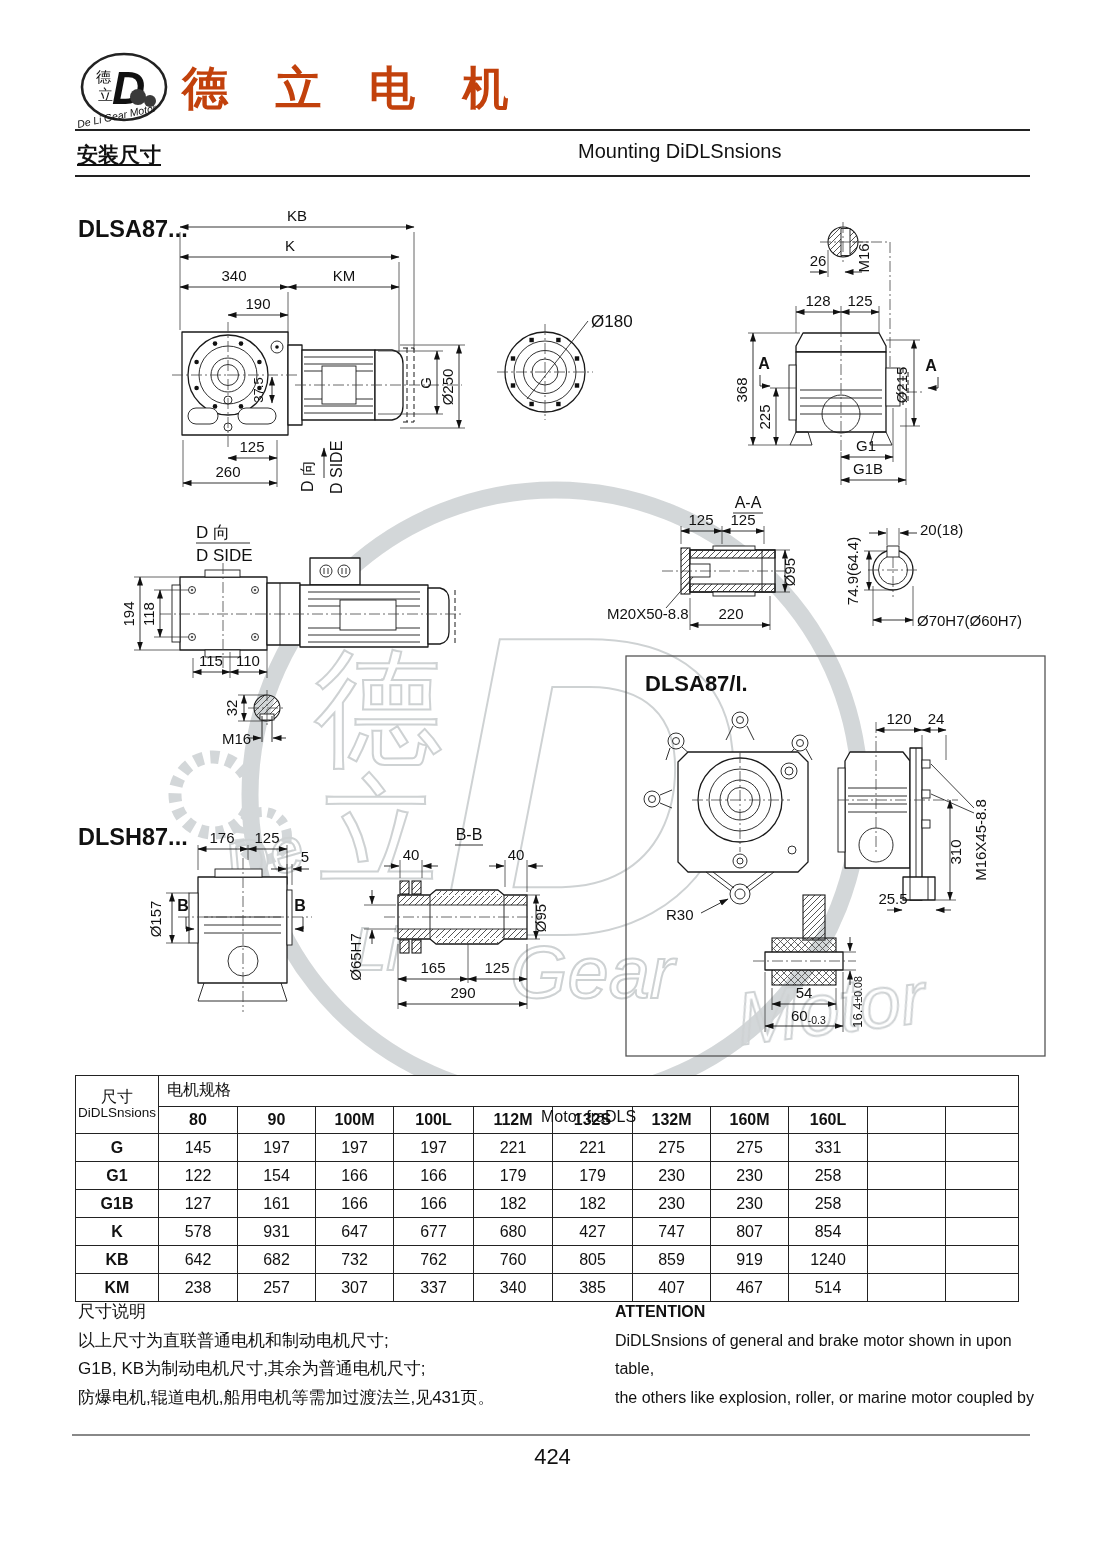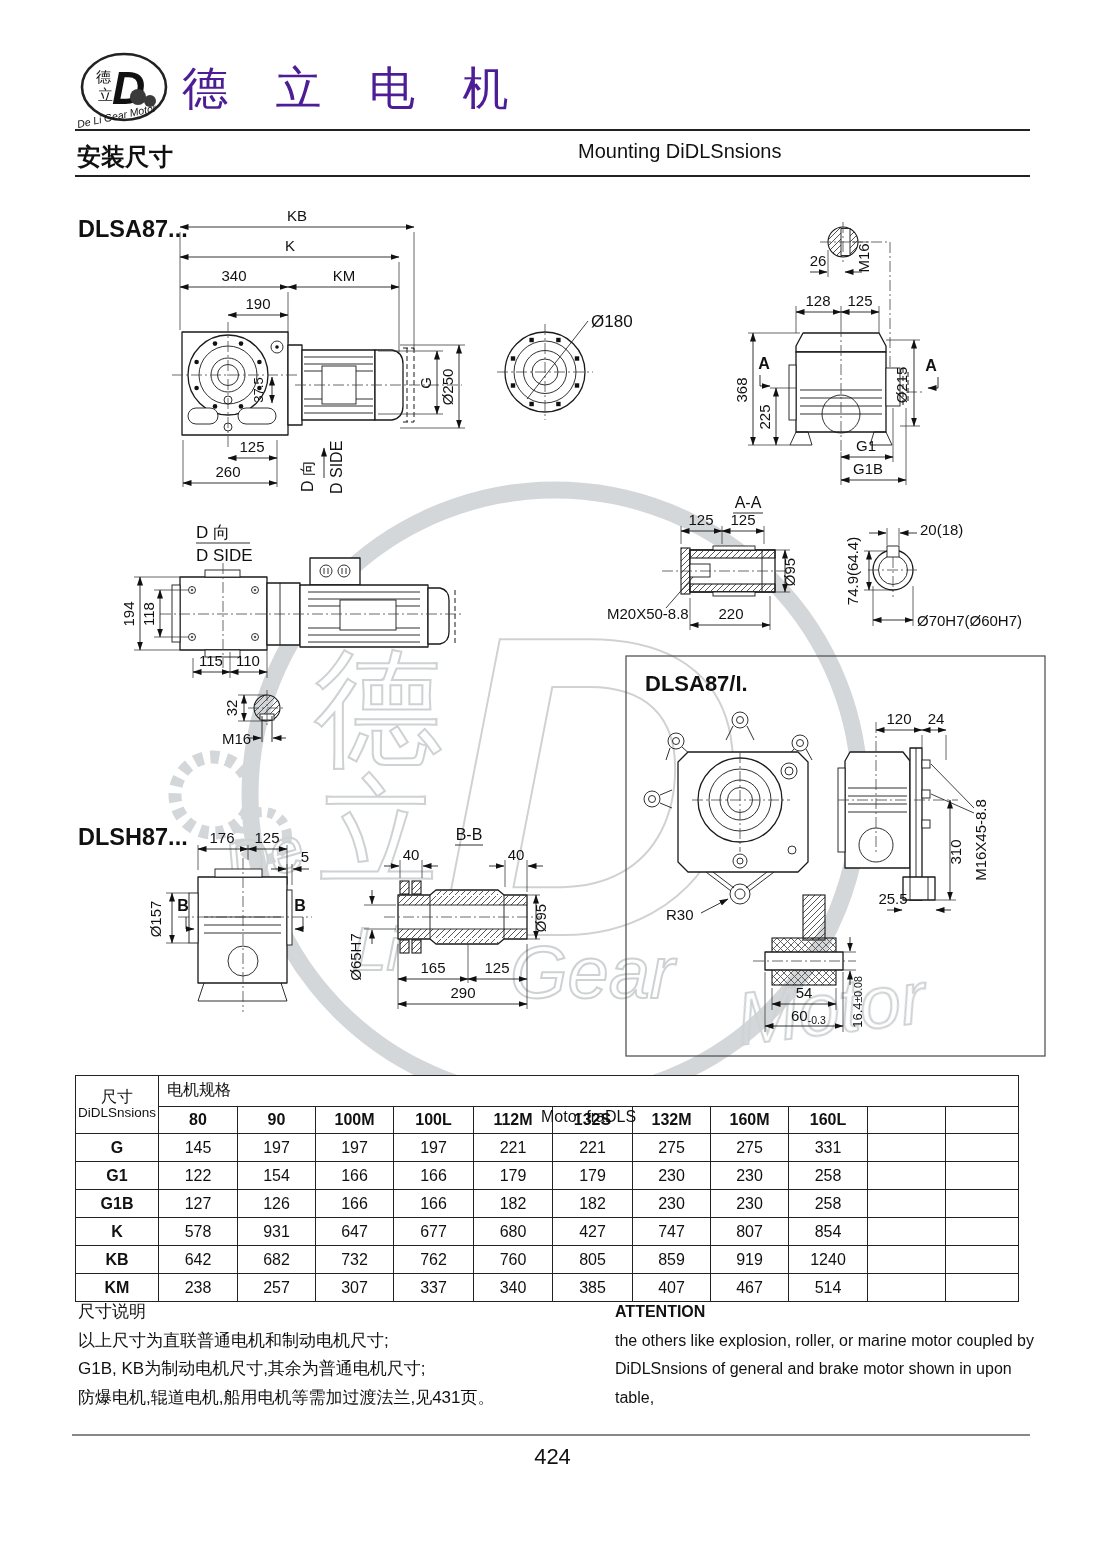--- a/index.html
+++ b/index.html
@@ -2,24 +2,24 @@
 <html><head>
 <meta charset="utf-8">
 <style>
   html,body{margin:0;padding:0;background:#e8e8e8;}
   .page{position:relative;width:1100px;height:1555px;background:#fff;margin:0 auto;overflow:hidden;
         font-family:"Liberation Sans",sans-serif;color:#111;}
   .layer{position:absolute;left:0;top:0;pointer-events:none;}
   
   .logo{position:absolute;left:72px;top:48px;}
   .brand{position:absolute;left:182px;top:58px;font-family:"Liberation Serif",serif;
-         font-weight:normal;font-size:46px;letter-spacing:18px;color:#4c1d95;}
+         font-weight:bold;font-size:46px;letter-spacing:18px;color:#c2410c;}
   .rule1{position:absolute;left:75px;top:129px;width:955px;height:2.4px;background:#222;}
   .rule2{position:absolute;left:75px;top:175px;width:955px;height:1.6px;background:#222;}
-  .sec-cn{position:absolute;left:77px;top:141px;font-size:24px;font-weight:bold;}
+  .sec-cn{position:absolute;left:77px;top:141px;font-size:21px;font-weight:bold;text-decoration:underline;}
   .sec-en{position:absolute;left:578px;top:140px;font-size:20px;font-weight:normal;}
   
   svg text{font-family:"Liberation Sans",sans-serif;fill:#111;}
   .t10{font-size:10.5px}.t13{font-size:13px}.t15{font-size:15px}.t16{font-size:16px}
   .t17{font-size:17px}.t16b{font-size:16px;font-weight:bold}
   .tb22{font-size:22px;font-weight:bold}.tb23{font-size:23.5px;font-weight:bold}
   .tm{text-anchor:middle}
   .ol{fill:none;stroke:#1a1a1a;stroke-width:1.3;stroke-linejoin:round}
   .ol2{fill:none;stroke:#1a1a1a;stroke-width:0.9}
   .fw{fill:#fff;stroke:#1a1a1a;stroke-width:1.3;stroke-linejoin:round}
@@ -656,21 +656,21 @@
         <td>179</td>
         <td>230</td>
         <td>230</td>
         <td>258</td>
         <td></td>
         <td></td>
       </tr>
       <tr>
         <td class="rl">G1B</td>
         <td>127</td>
-        <td>126</td>
+        <td>161</td>
         <td>166</td>
         <td>166</td>
         <td>182</td>
         <td>182</td>
         <td>230</td>
         <td>230</td>
         <td>258</td>
         <td></td>
         <td></td>
       </tr>
@@ -720,20 +720,20 @@
   </table>
 
   <div class="notes-cn">
     <div>尺寸说明</div>
     <div>以上尺寸为直联普通电机和制动电机尺寸;</div>
     <div>G1B, KB为制动电机尺寸,其余为普通电机尺寸;</div>
     <div>防爆电机,辊道电机,船用电机等需加过渡法兰,见431页。</div>
   </div>
   <div class="notes-en">
     <div class="en-title">ATTENTION</div>
+    <div>DiDLSnsions of general and brake motor shown in upon table,</div>
     <div>the others like explosion, roller, or marine motor coupled by</div>
-    <div>DiDLSnsions of general and brake motor shown in upon table,</div>
   </div>
 
   <div class="bottom-rule"></div>
   <div class="pageno">424</div>
 
 </div>
 
 </body></html>

